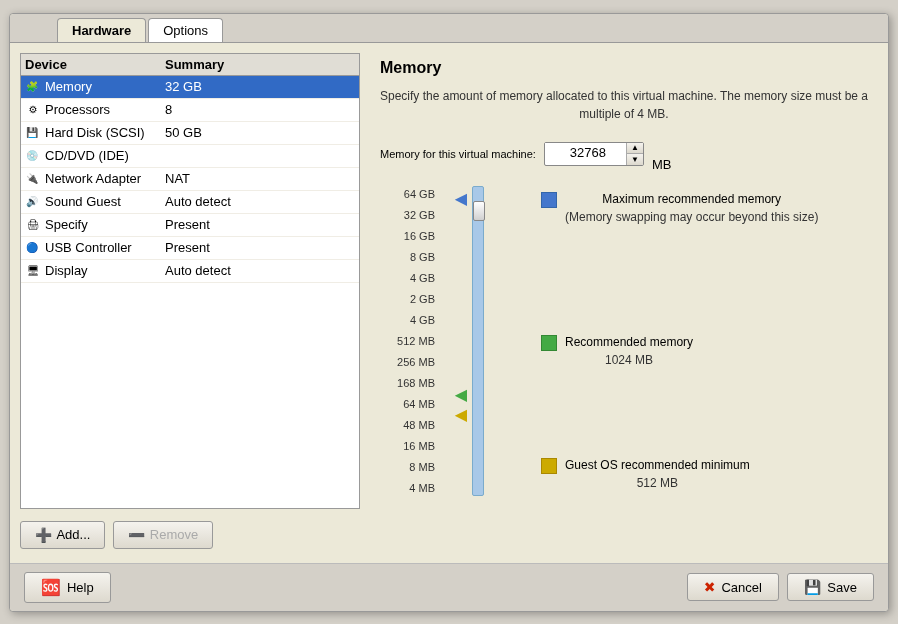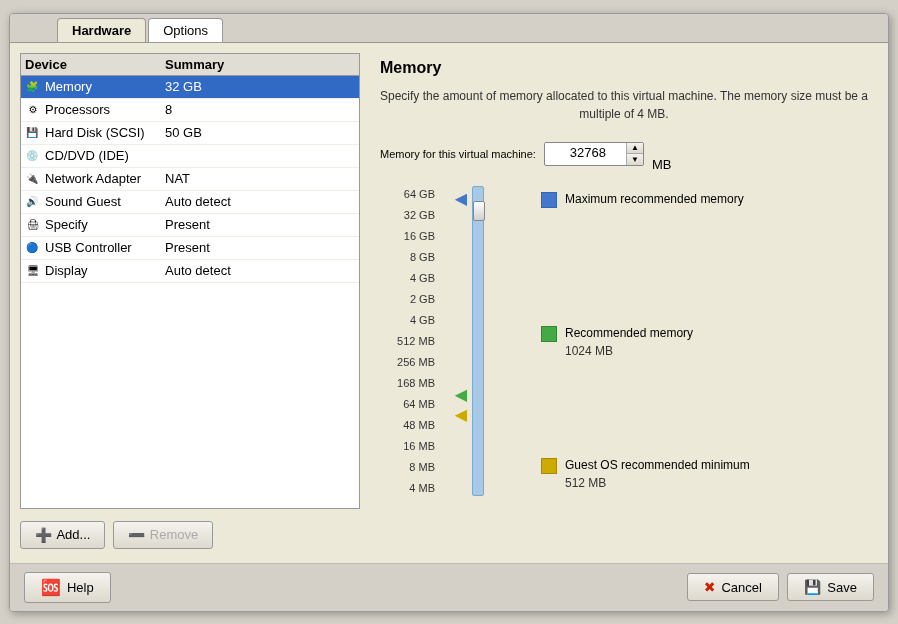--- a/index.html
+++ b/index.html
@@ -229,20 +229,21 @@
     }
     .arrow-blue { color: #4477cc; }
     .arrow-green { color: #44aa44; }
     .arrow-yellow { color: #ccaa00; }
     .legend-area {
       display: flex;
       flex-direction: column;
       justify-content: space-between;
       padding: 4px 0;
       margin-left: 20px;
+      text-align: center;
     }
     .legend-item {
       display: flex;
       align-items: flex-start;
       gap: 8px;
     }
     .legend-icon {
       width: 16px;
       height: 16px;
       flex-shrink: 0;
@@ -414,20 +415,21 @@
             <div class="arrow-indicator arrow-green" style="top: 200px; left: -20px; font-size:16px;">◀</div>
             <div class="arrow-indicator arrow-yellow" style="top: 220px; left: -20px; font-size:16px;">◀</div>
           </div>
         </div>
 
         <div class="legend-area">
           <div class="legend-item">
             <div class="legend-icon" style="background:#4477cc;border:1px solid #3366aa;"></div>
             <div class="legend-text">
               <div class="legend-title">Maximum recommended memory</div>
+              <div class="legend-sub">(Memory swapping may occur beyond this size)</div>
             </div>
           </div>
           <div class="legend-item" style="margin-top:80px;">
             <div class="legend-icon" style="background:#44aa44;border:1px solid #338833;"></div>
             <div class="legend-text">
               <div class="legend-title">Recommended memory</div>
               <div class="legend-sub">1024 MB</div>
             </div>
           </div>
           <div class="legend-item" style="margin-top:60px;">

